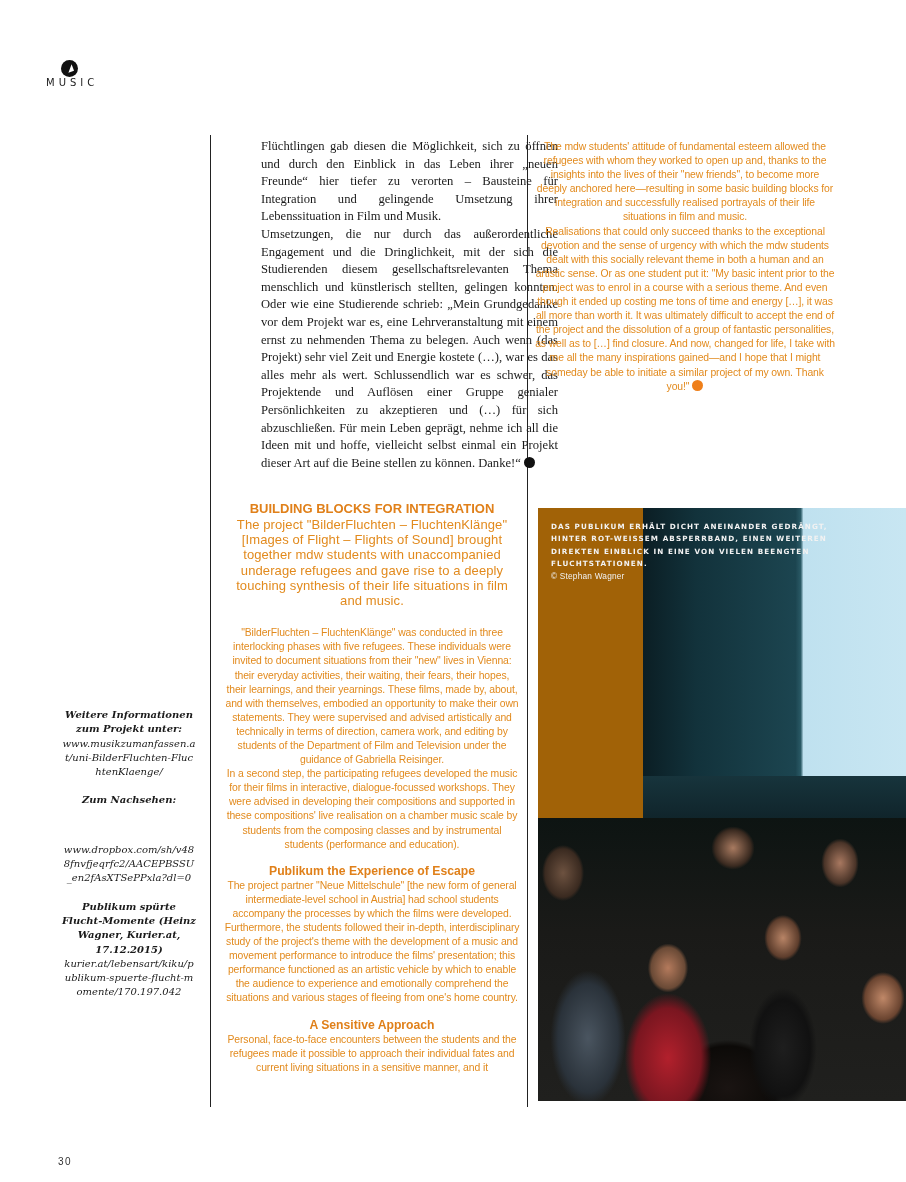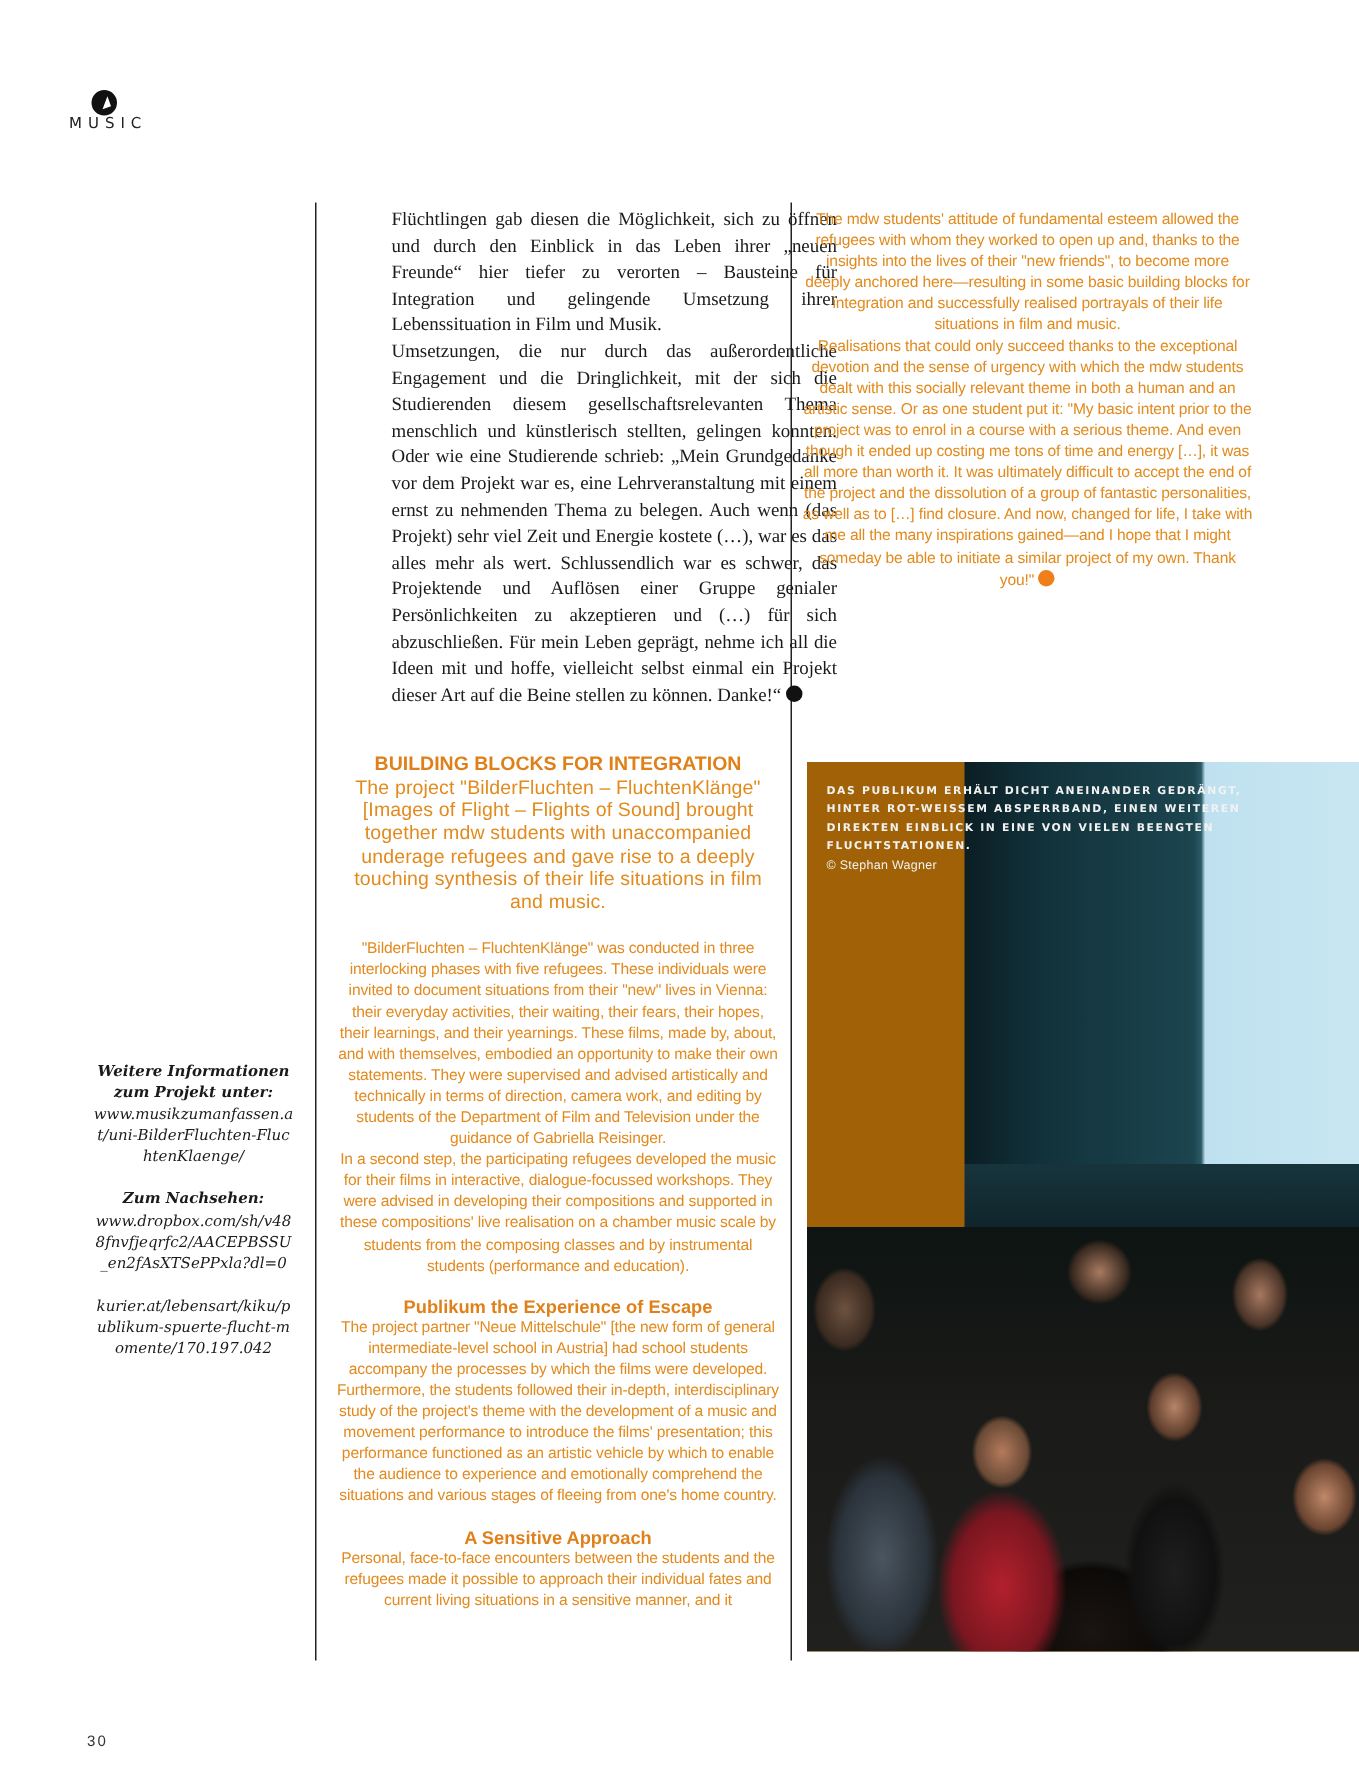--- a/index.html
+++ b/index.html
@@ -97,22 +97,23 @@
   <div class="gap-s"></div>
   <div class="eng-sub">A Sensitive Approach</div>
   <div class="eng-body">Personal, face-to-face encounters between the students and the refugees made it possible to approach their individual fates and current living situations in a sensitive manner, and it</div>
 </div>
 
 <div class="sidebar">
   <div class="bold">Weitere Informationen zum Projekt unter:</div>
   <div style="word-break: break-all;">www.musikzumanfassen.at/uni-BilderFluchten-FluchtenKlaenge/</div>
   <div class="gap"></div>
   <div class="bold">Zum Nachsehen:</div>
-  <div style="word-break: break-all;">www.dropbox.com/sh/v488fnvfjeqrfc2/AACEPBSSU_en2fAsXTSePPxla?dl=0</div>
+  <div style="word-break: break-all; margin-top: 35px;">www.dropbox.com/sh/v488fnvfjeqrfc2/AACEPBSSU_en2fAsXTSePPxla?dl=0</div>
   <div class="gap"></div>
+  <div class="bold">Publikum spürte Flucht-Momente (Heinz Wagner, Kurier.at, 17.12.2015)</div>
   <div style="word-break: break-all;">kurier.at/lebensart/kiku/publikum-spuerte-flucht-momente/170.197.042</div>
 </div>
 
 <div class="photo">
   <div class="screen"></div>
   <div class="screen-frame"></div>
   <div class="crowd"></div>
   <div class="photo-caption">
     <span>Das Publikum erhält dicht aneinander gedrängt, hinter rot-weissem Absperrband, einen weiteren direkten Einblick in eine von vielen beengten Fluchtstationen.</span>
     <span class="photo-credit">© Stephan Wagner</span>

